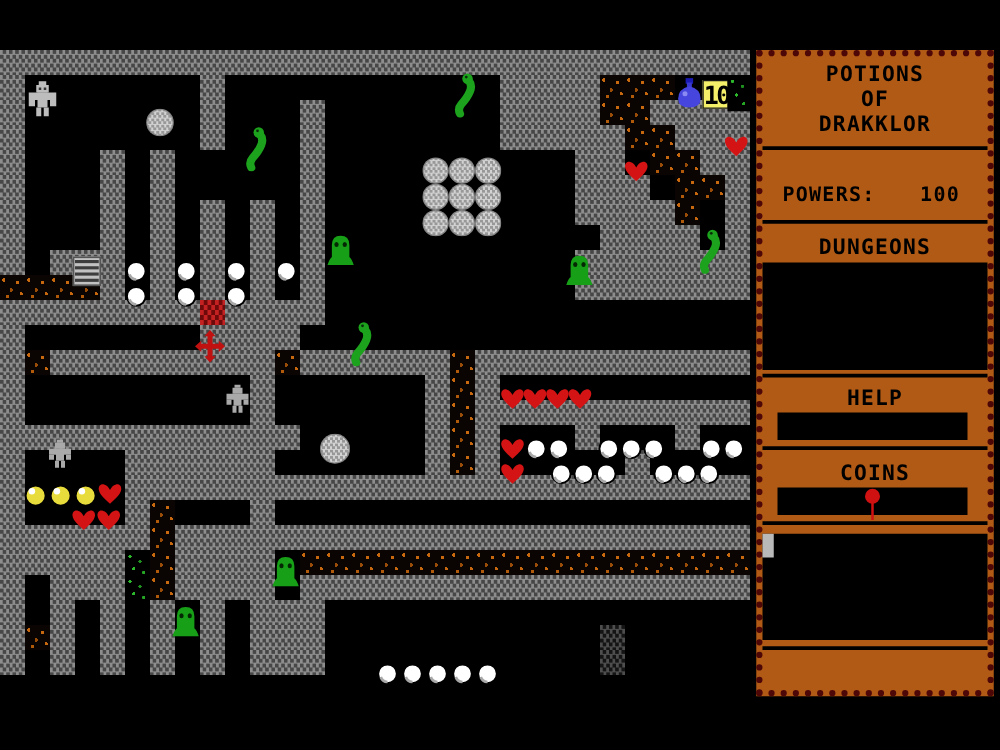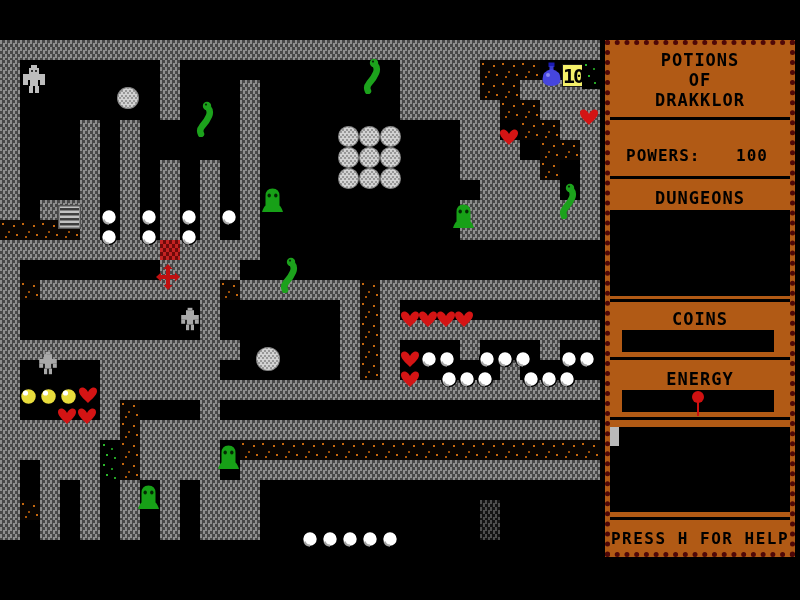--- a/index.html
+++ b/index.html
@@ -834,33 +834,32 @@
       <span>100</span>
     </div>
 
     <div class="abs hr" style="top:131px;"></div>
 
     <div class="abs heading" style="top:143px;">DUNGEONS</div>
     <div class="abs box" style="top:165px; height:86px;"></div>
 
     <div class="abs hr" style="top:254px;"></div>
 
-    <div class="abs heading" style="top:264px;">COINS</div>
+    <div class="abs heading" style="top:264px;">HELP</div>
     <div class="abs bar" style="top:285px;"></div>
 
     <div class="abs hr" style="top:312px;"></div>
 
-    <div class="abs heading" style="top:324px;">ENERGY</div>
+    <div class="abs heading" style="top:324px;">COINS</div>
     <div class="abs bar" style="top:345px;">
       <div class="power-pin"></div>
     </div>
 
     <div class="abs hr" style="top:372px;"></div>
 
     <div class="abs box" style="top:382px; height:85px;">
       <div class="inv-chip"></div>
     </div>
 
     <div class="abs hr" style="top:472px;"></div>
 
-    <div class="abs help" style="top:484px;">PRESS H FOR HELP</div>
   </div>
 </div>
 
 </body></html>

